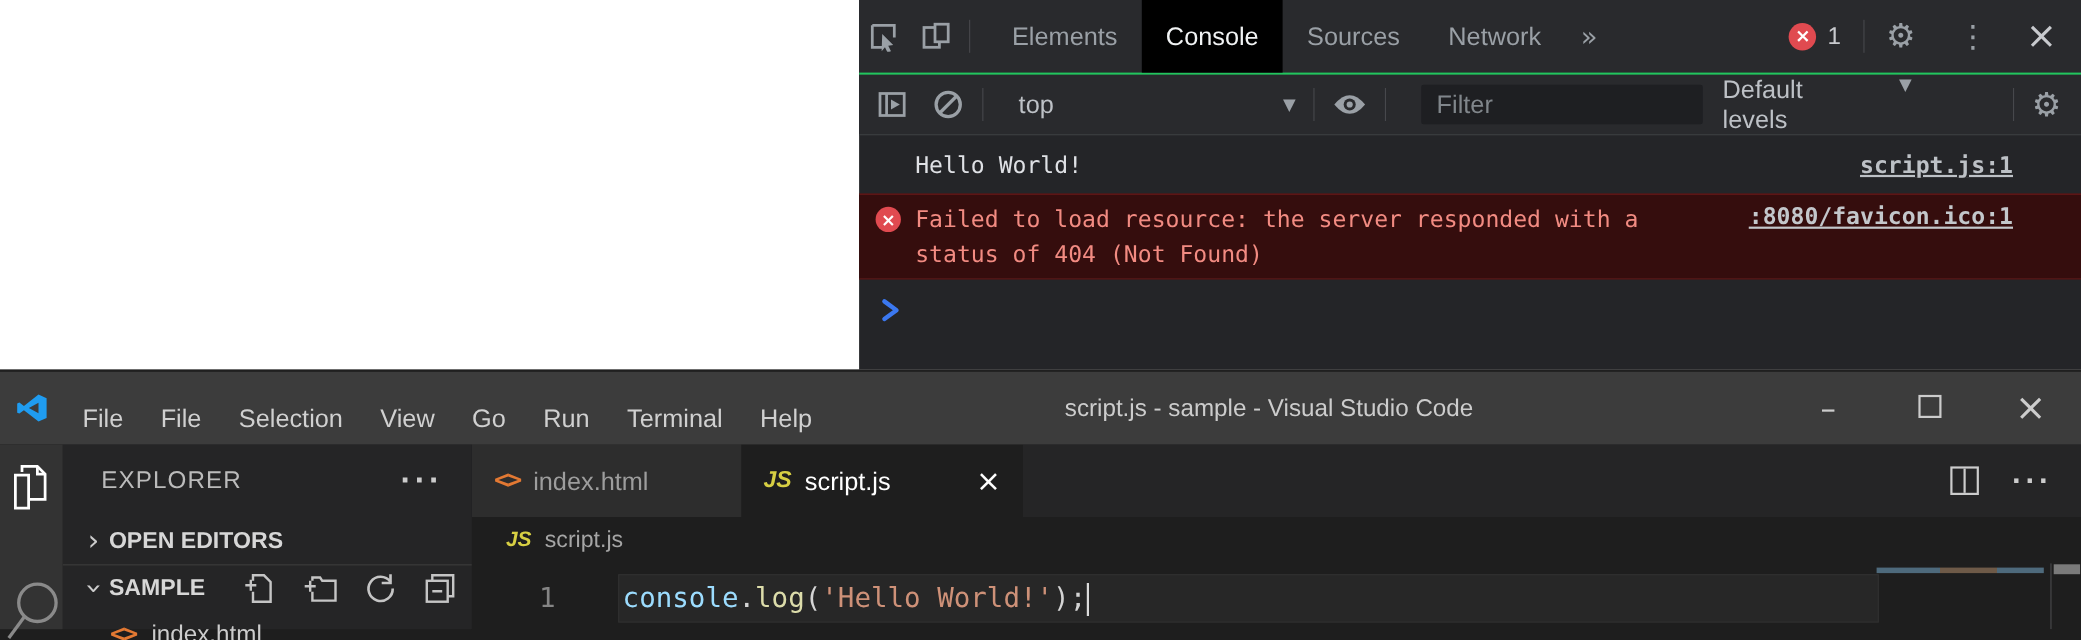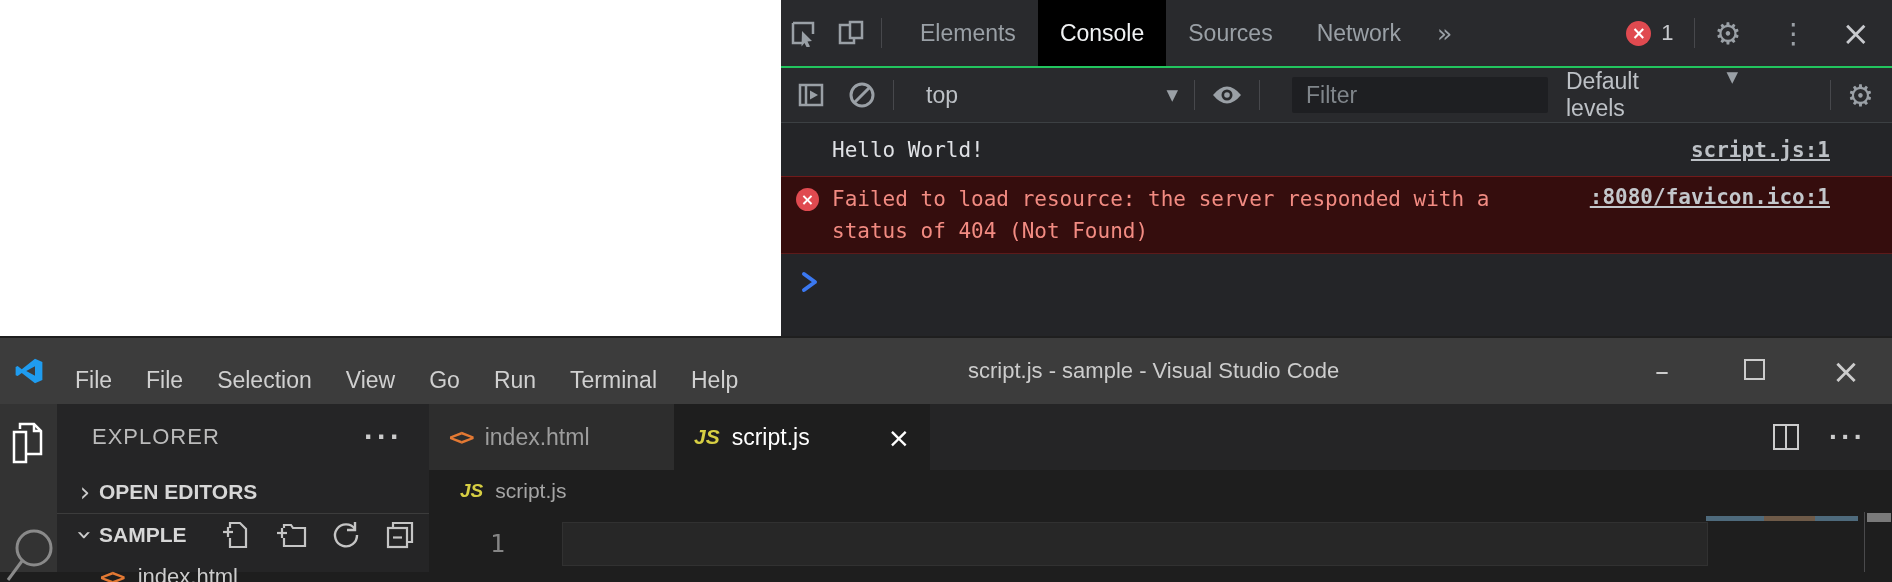--- a/index.html
+++ b/index.html
@@ -337,20 +337,21 @@
         </div>
 
         <div class="breadcrumb">
           <span class="js-glyph">JS</span>
           <span>script.js</span>
         </div>
 
         <div class="code-area">
           <div class="line-highlight"></div>
           <div class="gutter-num">1</div>
+          <div class="code-line"><span class="tok-variable">console</span><span class="tok-punctuation">.</span><span class="tok-function">log</span><span class="tok-punctuation">(</span><span class="tok-string">'Hello World!'</span><span class="tok-punctuation">)</span><span class="tok-punctuation">;</span><span class="cursor-bar"></span></div>
           <div class="minimap-line"></div>
           <div class="scroll-divider"></div>
           <div class="scroll-slider"></div>
         </div>
       </div>
     </div>
   </div>
 </div>
 
 </body></html>

